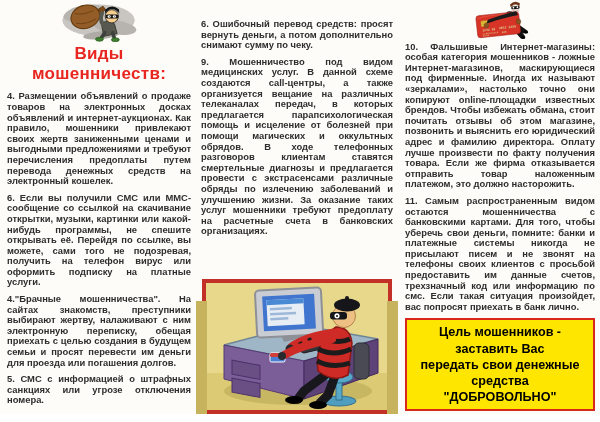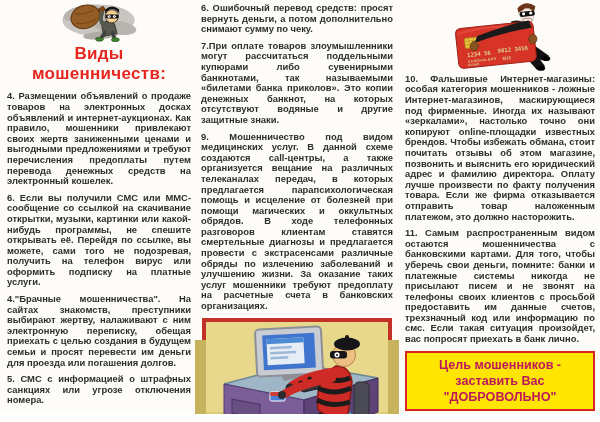--- a/index.html
+++ b/index.html
@@ -6,21 +6,21 @@
   .poster{
     position:relative;
     width:600px;height:414px;
     background:#fefcf9;
     font-family:"Liberation Sans",sans-serif;
     display:flex;
     overflow:hidden;
   }
   .col{box-sizing:border-box;display:flex;flex-direction:column;}
   .col1{width:196px;padding:0 5px 2px 7px;}
-  .col2{width:202px;padding:3px 5px 0 5px;}
+  .col2{width:202px;padding:19px 5px 0 5px;align-items:center;}
   .col3{width:202px;padding:0 5px 0 7px;}
   p.item{
     font-size:9.4px;font-weight:bold;line-height:10.6px;
     text-align:justify;color:#2e2e2e;margin:0 0 6px 0;
   }
   .page-title{
     font-size:17px;font-weight:bold;color:#e8251f;
     text-align:center;margin:2px 0 7px 0;letter-spacing:.3px;
   }
   .illu{display:block;}
@@ -30,21 +30,21 @@
   .computer-frame .scene-border{
     border:4px solid #c23028;background:#e7d88b;
     width:182px;height:127px;margin:0 auto;overflow:hidden;
   }
   .tan-bar{position:absolute;top:22px;bottom:0;width:11px;background:#c7b25e;}
   .tan-bar.left{left:-6px;}
   .tan-bar.right{right:-6px;}
   .goal-box{
     margin-top:auto;margin-bottom:3px;
     background:#ffe600;border:2px solid #d8281e;
-    color:#be185d;font-weight:bold;font-size:12.6px;line-height:1.28;
+    color:#000000;font-weight:bold;font-size:12.6px;line-height:1.28;
     text-align:center;padding:4px 2px;
   }
 </style>
 </head>
 <body>
 
 <div class="poster">
 
   <div class="col col1">
     <svg class="illu sack-illu" width="182" height="96" viewBox="0 0 182 96">
@@ -80,21 +80,20 @@
     </svg>
     <div class="page-title">Виды мошенничеств:</div>
     <p class="item">4. Размещении объявлений о продаже товаров на электронных досках объявлений и интернет-аукционах. Как правило, мошенники привлекают своих жертв заниженными ценами и выгодными предложениями и требуют перечисления предоплаты путем перевода денежных средств на электронный кошелек.</p>
     <p class="item">6. Если вы получили СМС или ММС-сообщение со ссылкой на скачивание открытки, музыки, картинки или какой-нибудь программы, не спешите открывать её. Перейдя по ссылке, вы можете, сами того не подозревая, получить на телефон вирус или оформить подписку на платные услуги.</p>
     <p class="item">4."Брачные мошенничества". На сайтах знакомств, преступники выбирают жертву, налаживают с ним электронную переписку, обещая приехать с целью создания в будущем семьи и просят перевести им деньги для проезда или погашения долгов.</p>
     <p class="item">5. СМС с информацией о штрафных санкциях или угрозе отключения номера.</p>
   </div>
 
   <div class="col col2">
     <p class="item">6. Ошибочный перевод средств: просят вернуть деньги, а потом дополнительно снимают сумму по чеку.</p>
-    <p class="item">7.При оплате товаров злоумышленники могут рассчитаться поддельными купюрами либо сувенирными банкнотами, так называемыми «билетами банка приколов». Это копии денежных банкнот, на которых отсутствуют водяные и другие защитные знаки.</p>
     <p class="item">9. Мошенничество под видом медицинских услуг. В данной схеме создаются call-центры, а также организуется вещание на различных телеканалах передач, в которых предлагается парапсихологическая помощь и исцеление от болезней при помощи магических и оккультных обрядов. В ходе телефонных разговоров клиентам ставятся смертельные диагнозы и предлагается провести с экстрасенсами различные обряды по излечению заболеваний и улучшению жизни. За оказание таких услуг мошенники требуют предоплату на расчетные счета в банковских организациях.</p>
 
     <div class="computer-frame">
       <div class="tan-bar left"></div>
       <div class="tan-bar right"></div>
       <div class="scene-border">
         <svg class="illu" width="182" height="127" viewBox="0 0 182 127">
           <rect x="0" y="0" width="182" height="127" fill="#e7d88b"></rect>
           <rect x="0" y="90" width="182" height="37" fill="#dcca74"></rect>
           <ellipse cx="92" cy="108" rx="74" ry="14" fill="#c2b05c" opacity="0.75"></ellipse>
@@ -195,17 +194,18 @@
       <g>
         <path d="M150 40 q-28 4 -100 30 l-6 14 q60 -22 112 -30 z" fill="#1a1a1a"></path>
         <ellipse cx="44" cy="90" rx="8" ry="9" fill="#8a5423" stroke="#5e3710" stroke-width="1.5"></ellipse>
         <ellipse cx="158" cy="76" rx="8" ry="9" fill="#8a5423" stroke="#5e3710" stroke-width="1.5"></ellipse>
       </g>
     </svg>
     <p class="item">10. Фальшивые Интернет-магазины: особая категория мошенников - ложные Интернет-магазинов, маскирующиеся под фирменные. Иногда их называют «зеркалами», настолько точно они копируют online-площадки известных брендов. Чтобы избежать обмана, стоит почитать отзывы об этом магазине, позвонить и выяснить его юридический адрес и фамилию директора. Оплату лучше произвести по факту получения товара. Если же фирма отказывается отправить товар наложенным платежом, это должно насторожить.</p>
     <p class="item">11. Самым распространенным видом остаются мошенничества с банковскими картами. Для того, чтобы уберечь свои деньги, помните: банки и платежные системы никогда не присылают писем и не звонят на телефоны своих клиентов с просьбой предоставить им данные счетов, трехзначный код или информацию по смс. Если такая ситуация произойдет, вас попросят приехать в банк лично.</p>
     <div class="goal-box">
       <div>Цель мошенников - заставить Вас</div>
+      <div>передать свои денежные средства</div>
       <div>"ДОБРОВОЛЬНО"</div>
     </div>
   </div>
 
 </div>
 
 </body></html>

